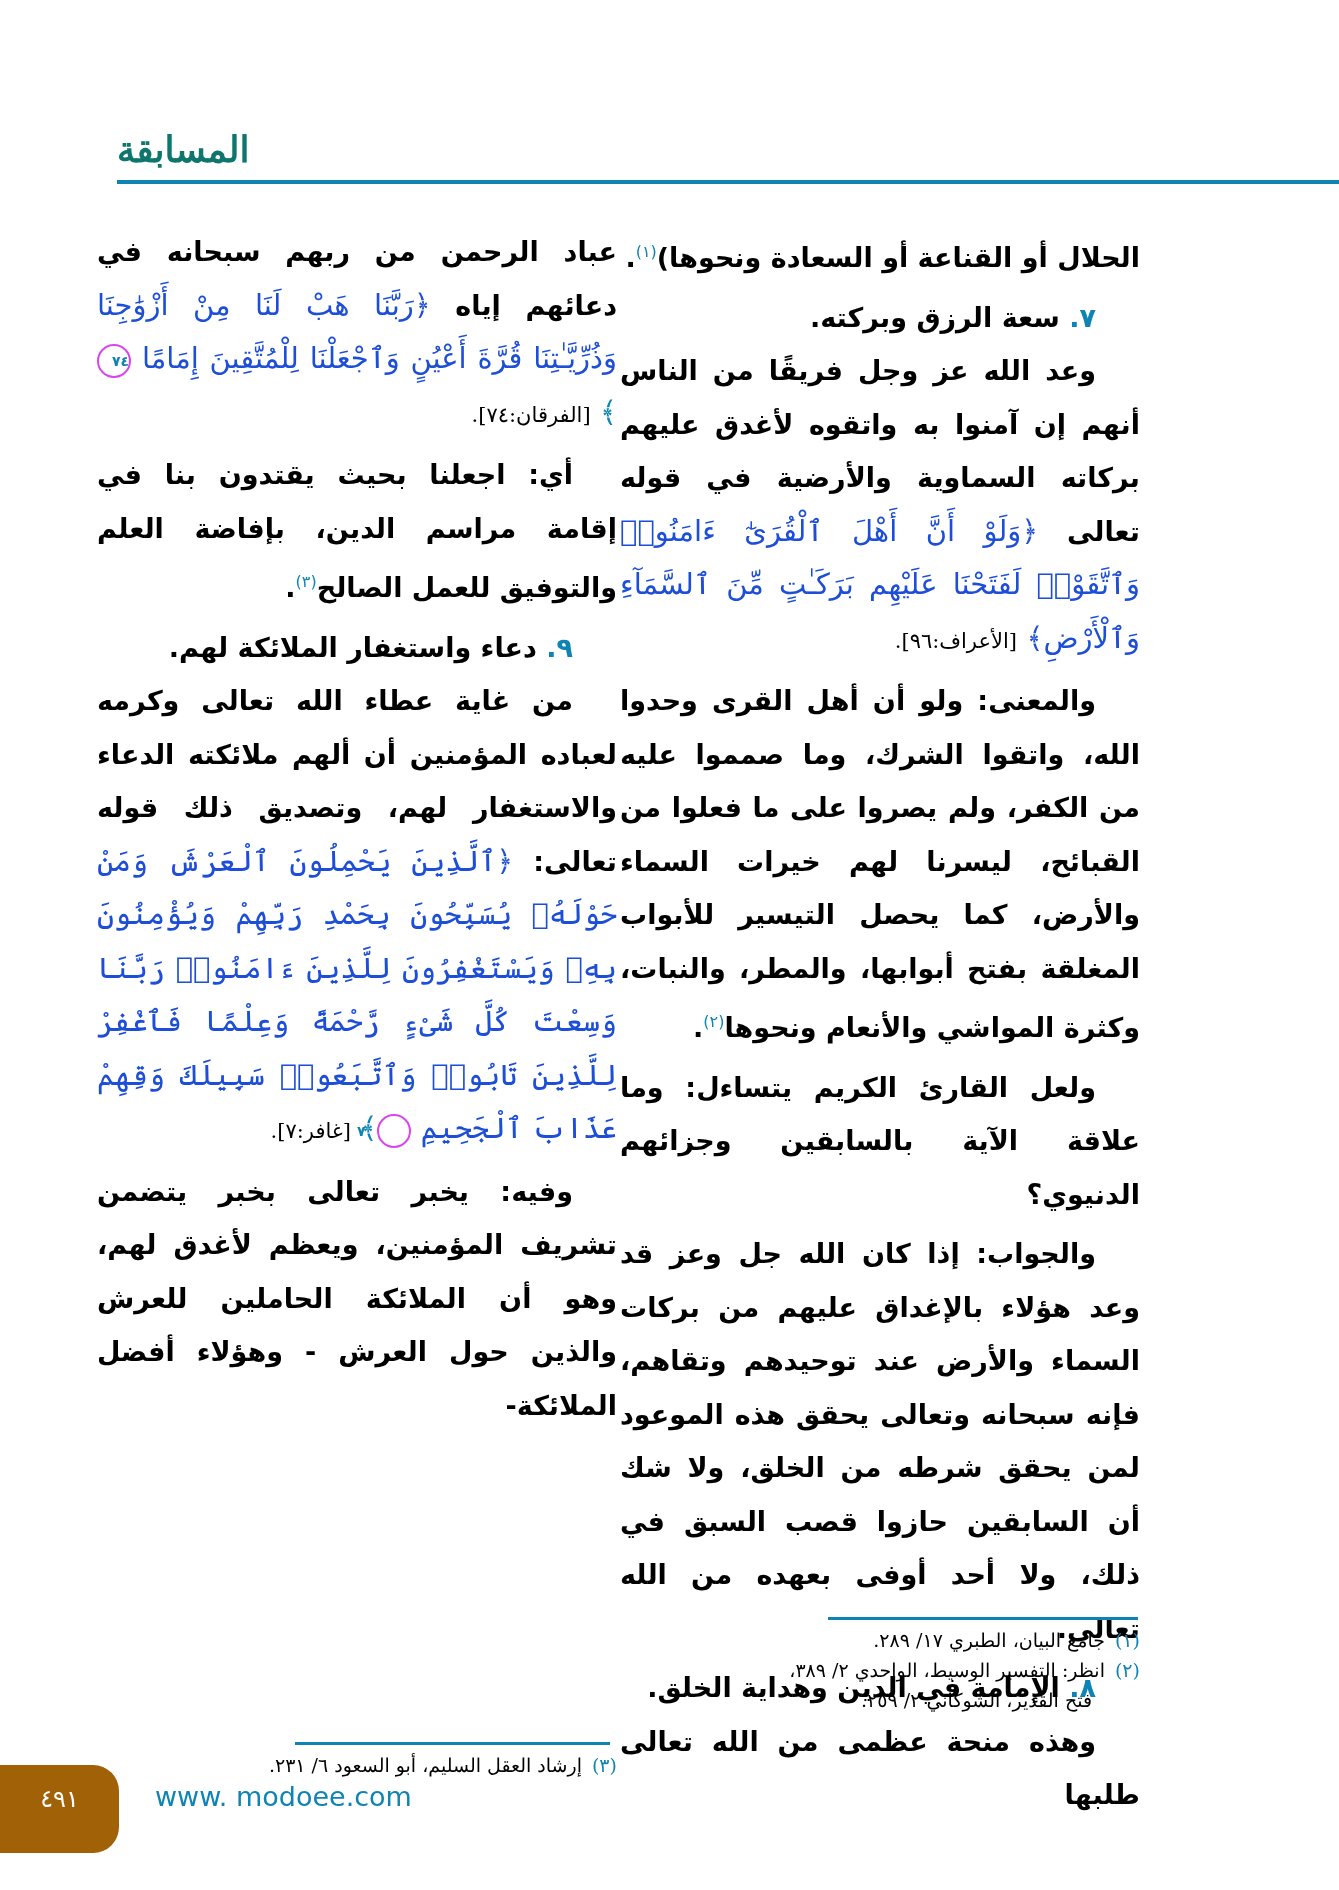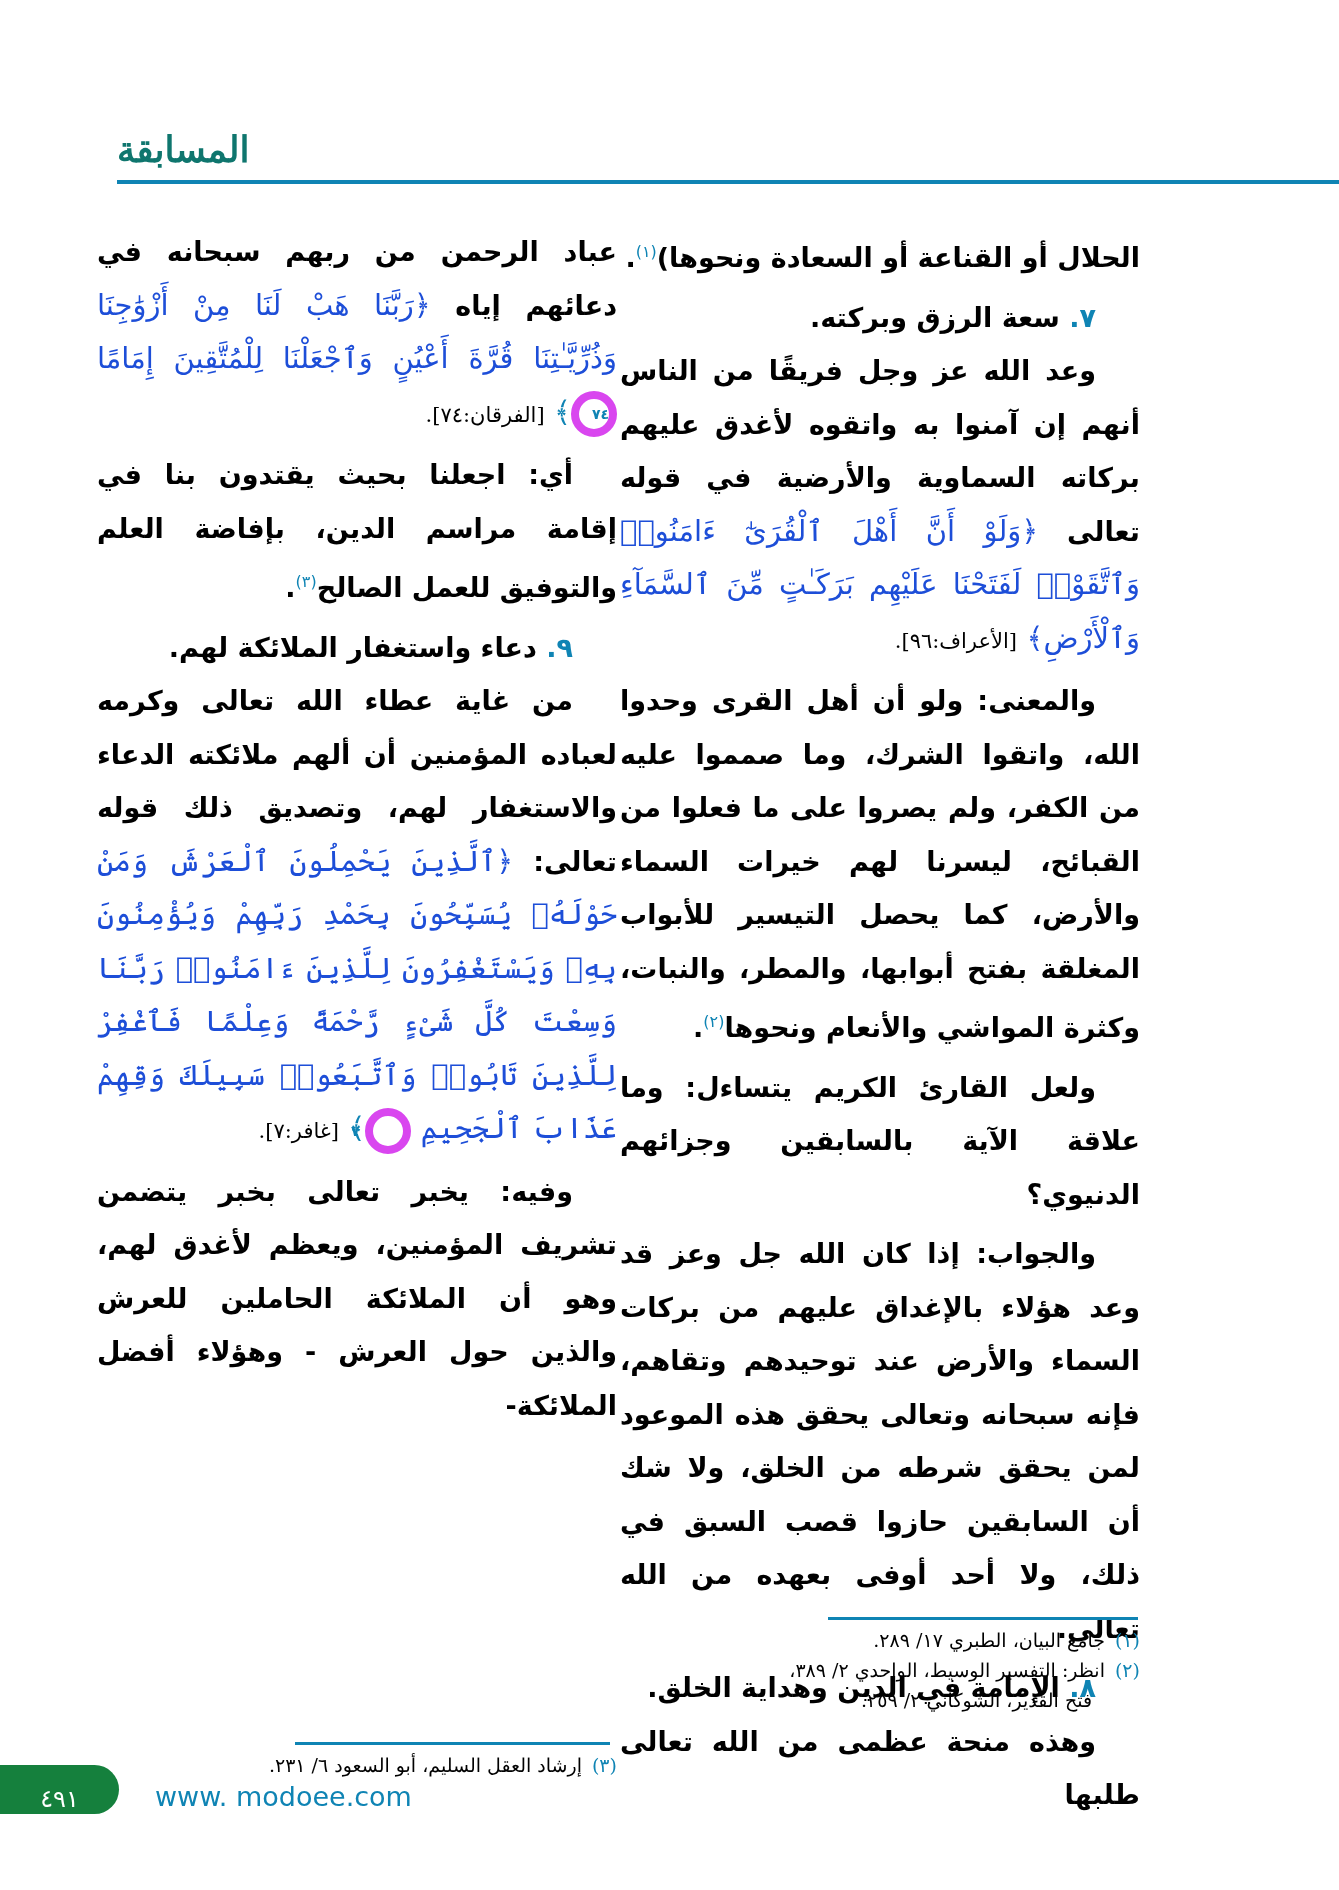--- a/index.html
+++ b/index.html
@@ -13,39 +13,39 @@
          font-size:27px; font-weight:bold; line-height:53.5px; }
   .col-right { left:620px; width:520px; }
   .col-left { left:97px; width:520px; }
   .col p { margin:0 0 6px 0; text-align-last:right; }
   .col p.indent { text-indent:44px; }
   .col .heading { margin:0; }
   .num { color:#0f84b4; }
   .sup { color:#0f84b4; font-size:16px; vertical-align:super; font-weight:normal; }
   .quran { color:#1d4ed8; font-family:"DejaVu Serif", serif; font-weight:normal; font-size:29px; }
   .ref { font-family:"DejaVu Serif", serif; font-weight:normal; font-size:21px; }
-  .verse-mark { display:inline-block; width:30px; height:30px; border:8px solid #d946ef; border-radius:50%;
+  .verse-mark { display:inline-block; width:30px; height:30px; border:2px solid #d946ef; border-radius:50%;
                 color:#0f84b4; font-size:14px; line-height:30px; text-align:center; vertical-align:middle;
                 font-weight:bold; }
   .orn { color:#0f84b4; font-weight:normal; }
 
   .fn-rule { position:absolute; height:3px; background:#0f84b4; }
   .fn-rule-right { left:828px; width:310px; top:1617px; }
   .fn-rule-left { left:295px; width:315px; top:1742px; }
 
   .footnotes { position:absolute; direction:rtl; font-family:"DejaVu Serif", serif;
                font-size:19px; line-height:30px; font-weight:normal; }
   .fn-right { left:620px; width:520px; top:1625px; }
   .fn-left { left:97px; width:520px; top:1750px; }
   .fn { margin:0; }
   .fn .fn-num { color:#0f84b4; margin-left:10px; }
   .fn .cont { display:block; padding-right:48px; }
 
-  .page-pill { position:absolute; left:0; top:1765px; width:119px; height:49px;
-               background:#15803d; border-radius:0 26px 26px 0; color:#fff;
+  .page-pill { position:absolute; left:0; top:1765px; width:119px; height:88px;
+               background:#a16207; border-radius:0 26px 26px 0; color:#fff;
                font-size:24px; line-height:68px; text-align:center; }
   .site { position:absolute; left:155px; top:1781px; font-size:27px; color:#0f84b4;
           font-family:"DejaVu Sans", sans-serif; }
 </style>
 </head>
 <body>
 
 <div>
   <div class="header-title">المسابقة</div>
   <div class="header-rule"></div>

